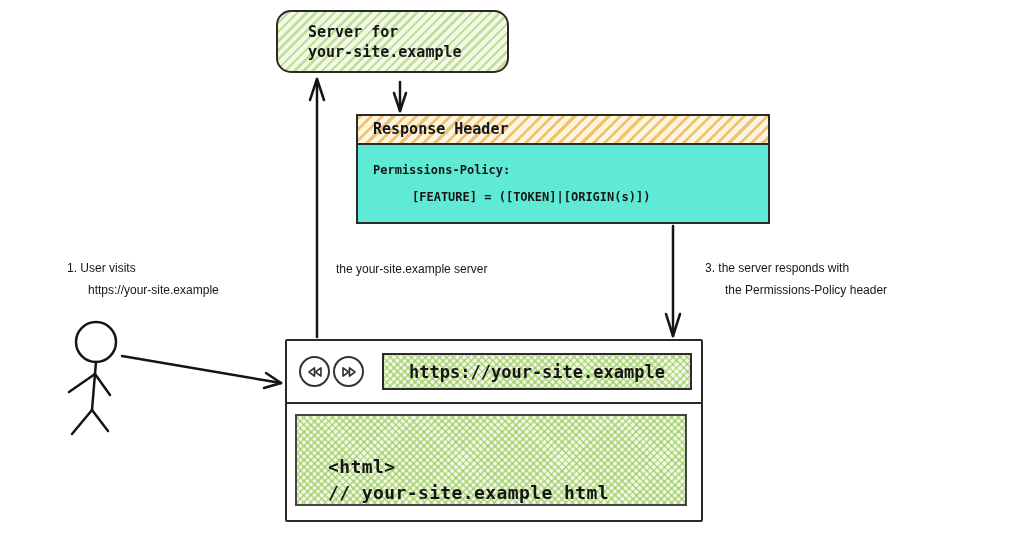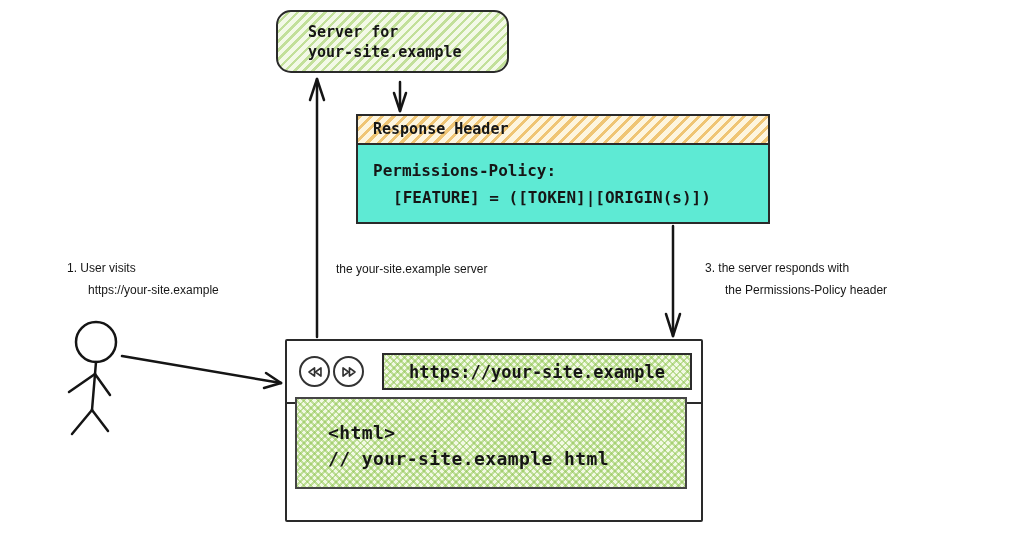--- a/index.html
+++ b/index.html
@@ -23,22 +23,22 @@
   .resp-box{
     position:absolute;left:356px;top:114px;width:414px;height:110px;box-sizing:border-box;
     border:2px solid #2a2a2a;background:#5eead4;
   }
   .resp-title{
     height:29px;box-sizing:border-box;border-bottom:2px solid #2a2a2a;
     background-color:#fdf5df;
     background-image:repeating-linear-gradient(135deg,rgba(236,185,90,0.8) 0 3px,transparent 3px 8px);
     padding-left:15px;font-size:15px;line-height:27px;
   }
-  .resp-body{padding:12px 0 0 15px;font-size:16px;line-height:27px;}
-  .resp-body .indent{margin-left:20px;}
+  .resp-body{padding:12px 0 0 15px;font-size:12px;line-height:27px;}
+  .resp-body .indent{margin-left:39px;}
 
   
   .ann{position:absolute;white-space:nowrap;}
   .ann1{left:67px;top:257px;}
   .ann2{left:334px;top:258px;}
   .ann3{left:705px;top:257px;}
   .ann .l2-1{margin-left:21px;}
   .ann .l2-2{margin-left:2px;}
   .ann .l2-3{margin-left:20px;}
 
@@ -60,22 +60,22 @@
     background-color:#f2f9e4;
     background-image:
       repeating-linear-gradient(45deg,rgba(141,196,78,0.5) 0 2px,transparent 2px 5px),
       repeating-linear-gradient(135deg,rgba(141,196,78,0.5) 0 2px,transparent 2px 5px);
   }
   .urlbar{
     margin-left:15px;width:310px;height:37px;box-sizing:border-box;border:2px solid #2b2b2b;
     display:flex;align-items:center;justify-content:center;font-size:17px;white-space:nowrap;
   }
   .content-box{
-    position:absolute;left:8px;top:56px;width:392px;height:92px;box-sizing:border-box;
-    border:2px solid #454545;padding:21px 0 0 31px;
+    position:absolute;left:8px;top:73px;width:392px;height:92px;box-sizing:border-box;
+    border:2px solid #454545;padding:38px 0 0 31px;
     font-size:18px;line-height:26px;letter-spacing:0.4px;white-space:nowrap;
   }
 
   .overlay{position:absolute;left:0;top:0;width:1012px;height:538px;pointer-events:none;}
 </style>
 </head>
 <body>
 
 <div class="canvas">
 

